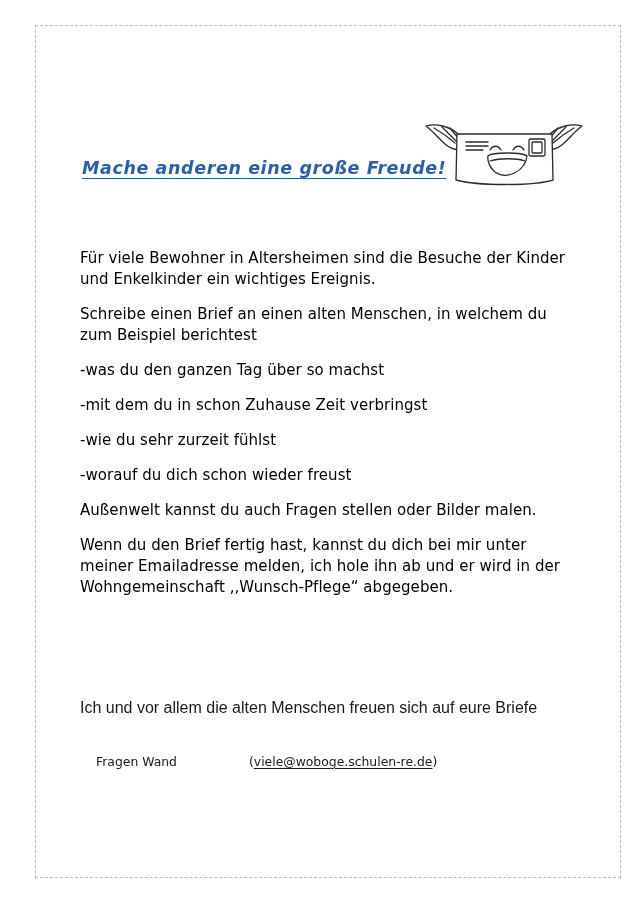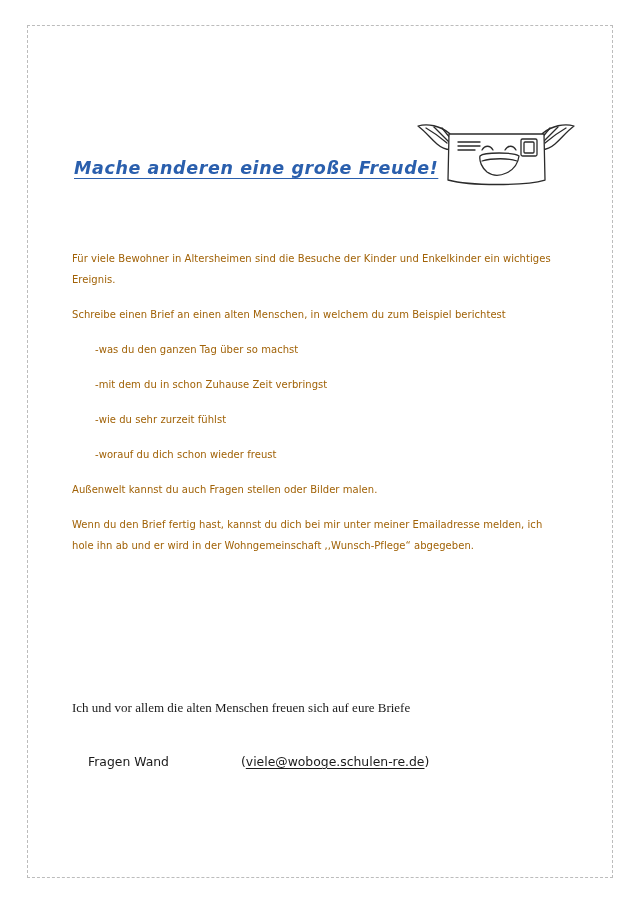--- a/index.html
+++ b/index.html
@@ -23,21 +23,21 @@
     width: 586px;
     height: 853px;
     border: 1px dashed #bcbcbc;
     box-sizing: border-box;
     pointer-events: none;
   }
 
   
   #doc {
     position: absolute;
-    left: 0;
+    left: 8px;
     top: 0;
     width: 531px;
     height: 905px;
   }
 
   
   #title {
     position: absolute;
     left: 74px;
     top: 158px;
@@ -63,42 +63,41 @@
 
   
   #body-text {
     position: absolute;
     left: 72px;
     top: 248px;
     width: 492px;
   }
   .para {
     font-family: "DejaVu Sans", sans-serif;
-    font-size: 10px;
+    font-size: 15px;
     line-height: 21px;
-    color: #a16207;
+    color: #000000;
     margin: 0 0 7.5px 0;
     letter-spacing: 0.05px;
   }
   .para.dash {
     margin-bottom: 7.5px;
-    margin-left: 23px;
   }
   .para.gap-before {
     margin-top: 14px;
   }
 
   
   #closing-line {
     position: absolute;
     left: 72px;
     top: 697px;
     width: 492px;
-    font-family: Liberation Serif, serif;
-    font-size: 13px;
+    font-family: Liberation Sans, sans-serif;
+    font-size: 16px;
     line-height: 21px;
     color: #1a1a1a;
   }
 
   
   #signature-row {
     position: absolute;
     left: 88px;
     top: 752px;
     width: 480px;

